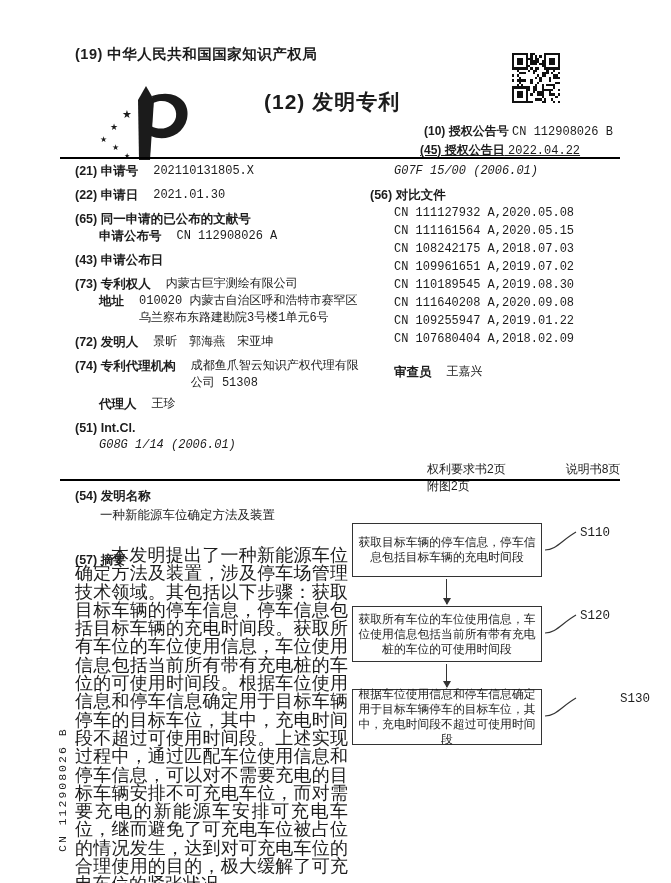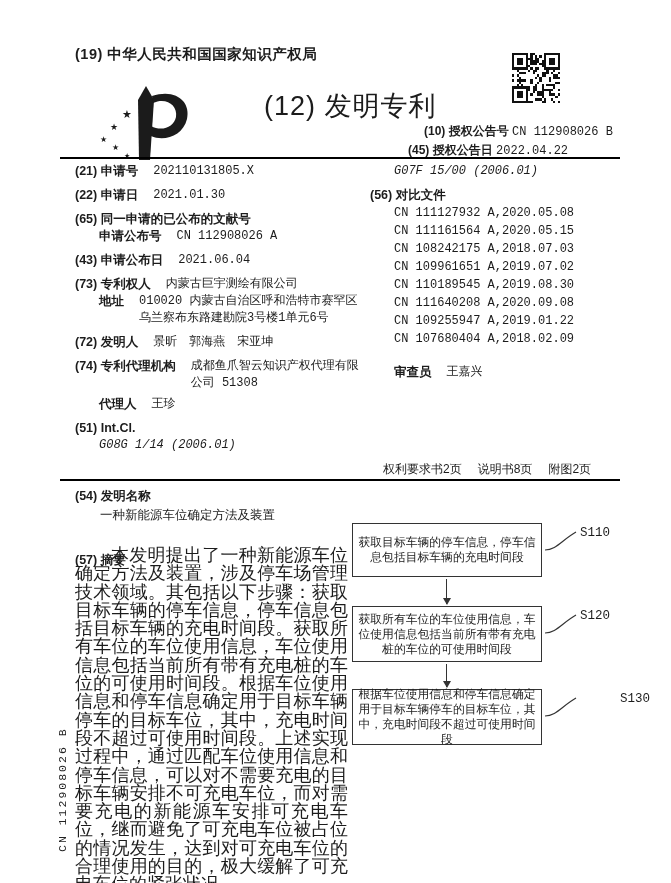--- a/index.html
+++ b/index.html
@@ -7,23 +7,23 @@
   .page {
     position:relative; width:671px; height:883px; margin:0 auto;
     background:#ffffff; color:#1c1c1c; overflow:hidden;
     font-family:"Liberation Sans", sans-serif;
     padding-left:12px;
   }
   .abs { position:absolute; }
 
   
   .office-line { left:75px; top:45px; font-size:14.5px; font-weight:700; letter-spacing:0.5px; }
-  .doc-type   { left:264px; top:88px; font-size:27px; font-weight:400; letter-spacing:1px; }
+  .doc-type   { left:264px; top:88px; font-size:21px; font-weight:700; letter-spacing:1px; }
   .grant-no   { left:424px; top:123px; font-size:12px; white-space:nowrap; }
-  .grant-date { left:408px; top:142px; font-size:12px; white-space:nowrap; }
+  .grant-date { left:420px; top:142px; font-size:12px; white-space:nowrap;text-decoration:underline; }
   .hlabel { font-weight:700; }
   .hval   { font-family:"Liberation Mono", monospace; font-size:12px; }
 
   .logo { left:96px; top:84px; width:100px; height:78px; }
 
   .qr { left:512px; top:53px; width:48px; height:50px;
         display:grid; grid-template-columns:repeat(21,1fr); grid-template-rows:repeat(21,1fr); }
   .qr .m { background:#111; }
 
   .rule { left:60px; background:#000; height:2px; width:560px; }
@@ -38,21 +38,21 @@
   .row { display:flex;gap:8px; }
   .row .lbl { font-weight:700; white-space:nowrap; margin-right:7px; }
   .row .val { flex:1; }
   .sub { padding-left:24px; }
   .val, .cit { font-family:"Liberation Mono","DejaVu Sans", sans-serif; font-size:12px; }
   .italic { font-style:italic; }
   .cit { padding-left:24px; line-height:18px; white-space:nowrap; }
   .examiner-row { margin-top:16px; padding-left:24px; }
 
   .pages-line { left:383px; top:461px; font-size:12px; font-weight:500; }
-  .pages-line span { margin-right:16px; }
+  .pages-line span { margin-right:16px;margin-left:44px; }
 
   
   .title-label    { left:75px; top:488px; font-size:12.5px; font-weight:700; }
   .invention-title{ left:100px; top:507px; font-size:12.5px; }
   .abstract-label { left:75px; top:552px; font-size:12.5px; font-weight:700; }
   .abstract-text  { left:75px; top:546px; width:273px; font-size:18px; line-height:18.3px;
                     text-align:justify; text-indent:2em; }
 
   
   .flowchart { left:350px; top:520px; width:321px; height:260px; }
@@ -570,21 +570,20 @@
           <span class="lbl">(65) 同一申请的已公布的文献号</span>
         </div>
       <div class="row sub">
         <span class="lbl">申请公布号</span>
         <span class="val">CN 112908026 A</span>
       </div>
     </div>
     <div class="entry">
       <div class="row">
         <span class="lbl">(43) 申请公布日</span>
-        <span class="val">2021.06.04</span>
       </div>
     </div>
     <div class="entry">
       <div class="row">
         <span class="lbl">(73) 专利权人</span>
         <span class="val">内蒙古巨宇测绘有限公司</span>
       </div>
       <div class="row sub">
         <span class="lbl">地址</span>
         <span class="val">010020 内蒙古自治区呼和浩特市赛罕区乌兰察布东路建勘院3号楼1单元6号</span>

